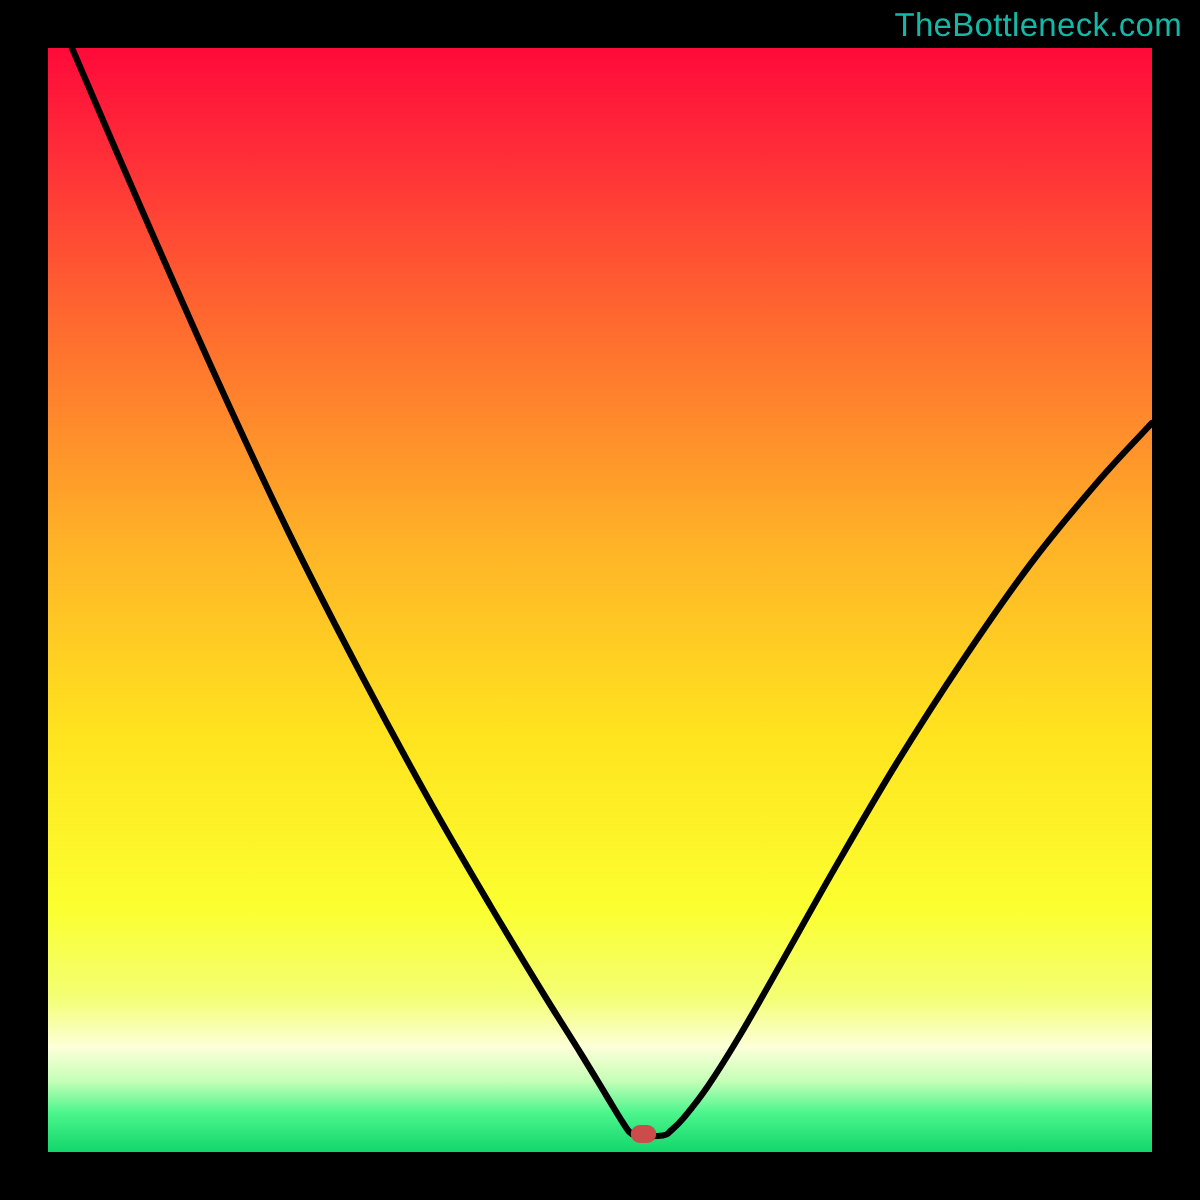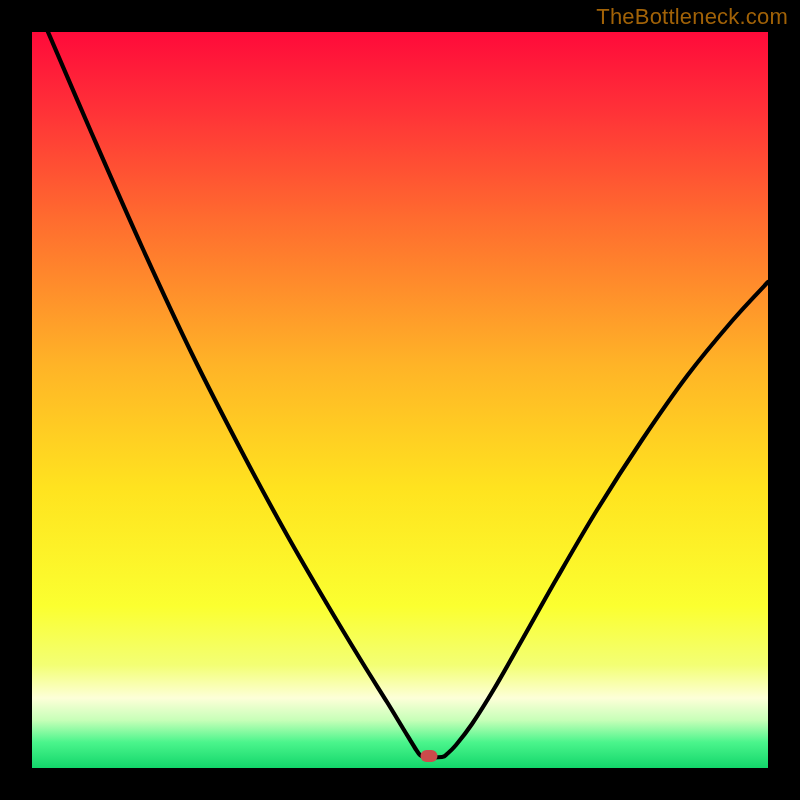--- a/index.html
+++ b/index.html
@@ -13,21 +13,21 @@
   .frame {
     position: relative;
     width: 800px;
     height: 800px;
     background: #000;
   }
   .watermark {
     position: absolute;
     top: 4px;
     right: 12px;
-    color: #a16207;
+    color: #14b8a6;
     font-family: Arial, Helvetica, sans-serif;
     font-size: 22px;
     letter-spacing: 0.2px;
     z-index: 5;
   }
   .plot {
     position: absolute;
     left: 32px;
     top: 32px;
     width: 736px;

